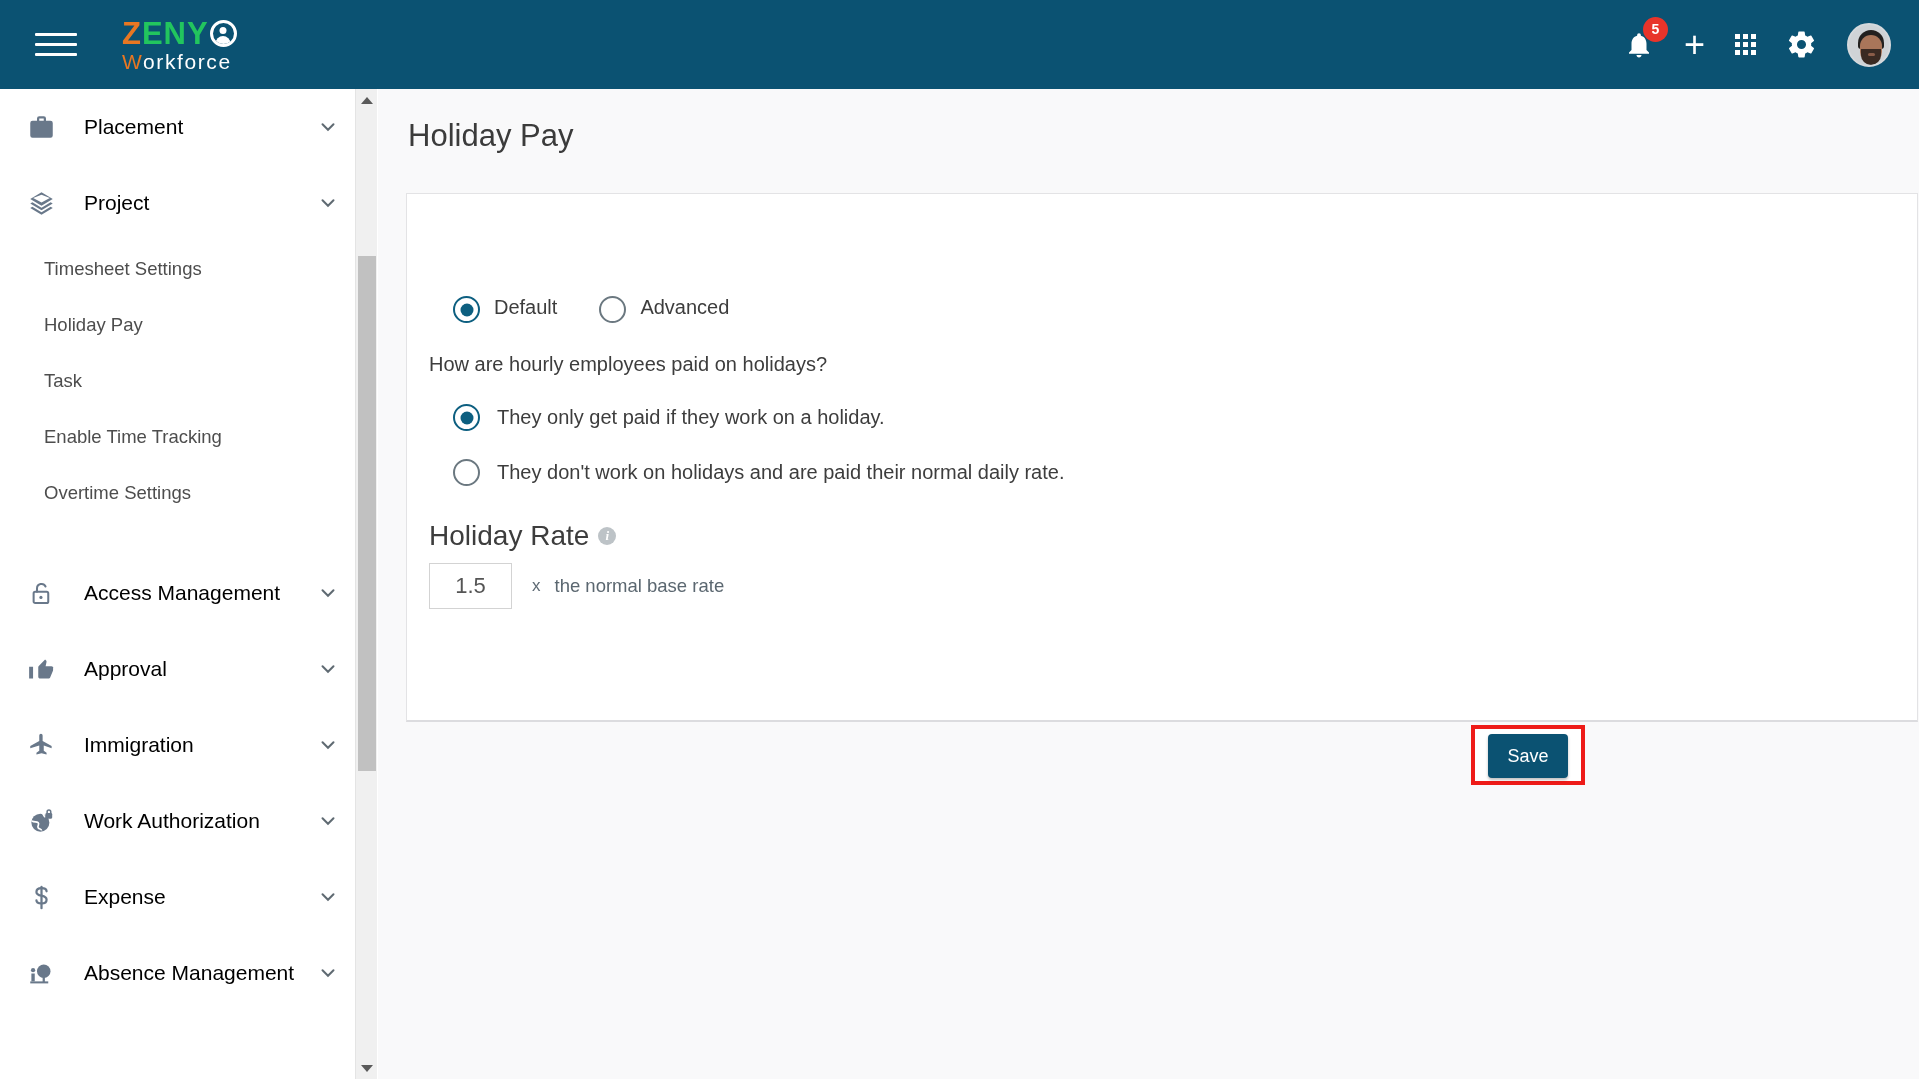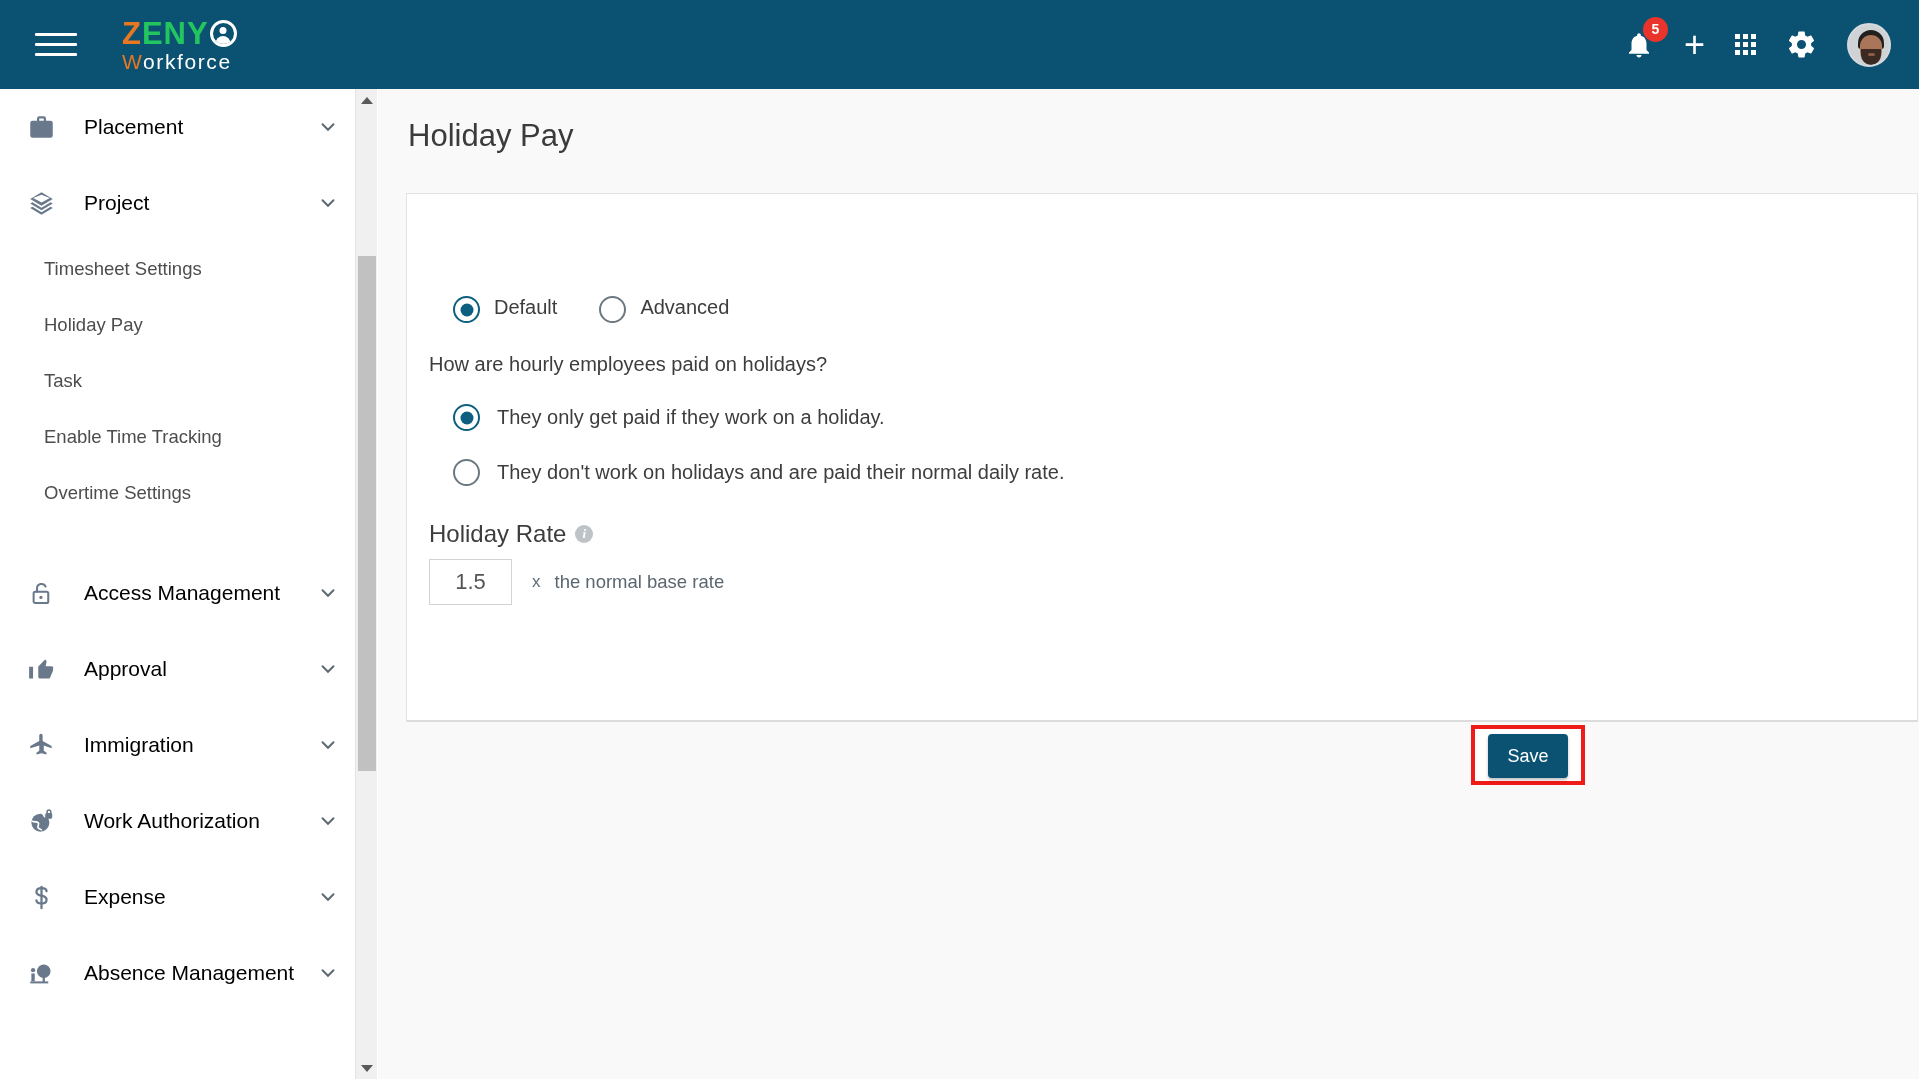--- a/index.html
+++ b/index.html
@@ -187,21 +187,21 @@
     font-size: 20px; color: #3d3d3d;
   }
   .opt-row {
     display: flex; align-items: center; margin: 28px 0 0 46px;
   }
   .opt-label { margin-left: 17px; font-size: 20px; color: #3d3d3d; }
 
   .rate-label-row {
     display: flex; align-items: center; margin: 34px 0 0 22px;
   }
-  .rate-label { font-size: 24px; color: #3d3d3d; }
+  .rate-label { font-size: 28px; color: #3d3d3d; }
   .info-icon {
     margin-left: 9px;
     width: 18px; height: 18px; border-radius: 50%;
     background: #bdc3c7; color: #ffffff;
     font-size: 13px; font-weight: bold; font-style: italic;
     display: flex; align-items: center; justify-content: center;
     font-family: "Liberation Serif", serif;
     cursor: pointer;
   }
   .rate-input-row {

